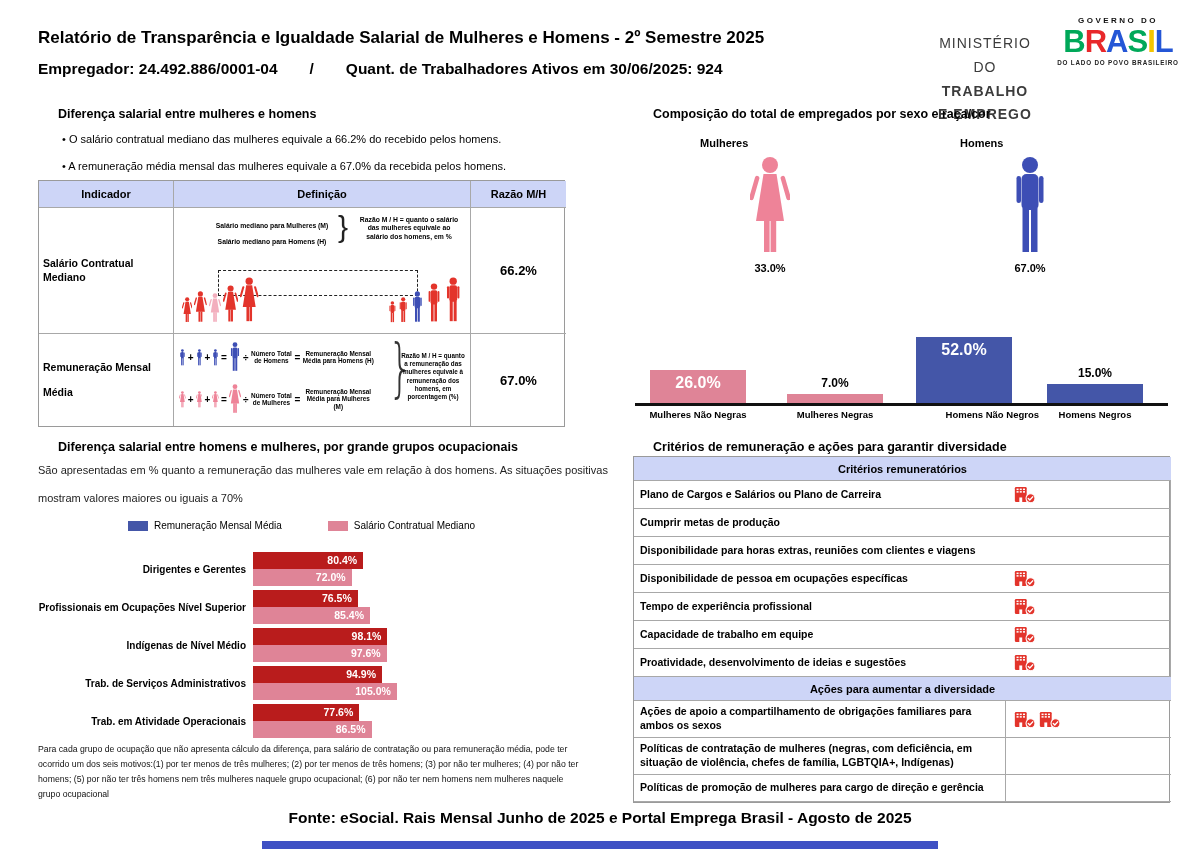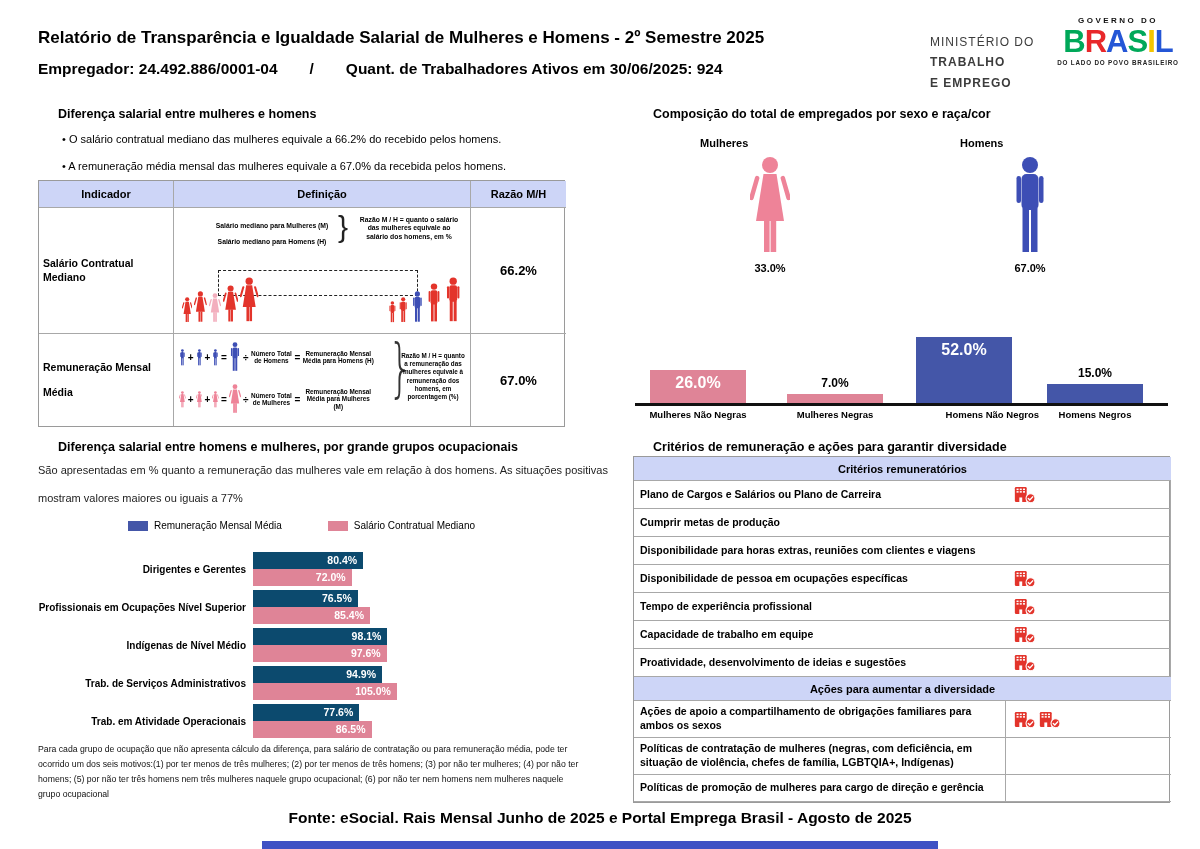--- a/index.html
+++ b/index.html
@@ -1,22 +1,22 @@
 <!DOCTYPE html>
 <html><head>
 <meta charset="utf-8">
 <style>
   html,body{margin:0;padding:0;background:#fff;}
   .page{position:relative;width:1200px;height:849px;background:#fff;overflow:hidden;
         font-family:"Liberation Sans",sans-serif;color:#000;}
   
   .title{position:absolute;left:38px;top:28px;font-size:17px;font-weight:bold;}
   .emp-line{position:absolute;left:38px;top:60px;font-size:15.5px;font-weight:bold;display:flex;gap:32px;}
-  .ministry{position:absolute;left:930px;top:32px;width:110px;text-align:left;
-            font-size:12px;letter-spacing:1px;line-height:1.7;color:#3c3c3c;}
+  .ministry{position:absolute;left:930px;top:32px;width:110px;text-align:center;
+            font-size:14px;letter-spacing:1px;line-height:1.7;color:#3c3c3c;}
   .ministry .b{font-weight:bold;}
   .govlogo{position:absolute;left:1048px;top:16px;width:140px;text-align:center;}
   .gov-top{font-size:8px;font-weight:bold;letter-spacing:2.5px;color:#111;}
   .gov-name{font-size:31px;font-weight:bold;letter-spacing:-1px;line-height:1.0;margin-top:1px;}
   .gov-name span{display:inline-block;}
   .bl0{color:#00a859;} .bl1{color:#e8282b;} .bl2{color:#2456d6;}
   .bl3{color:#00a859;} .bl4{color:#f4c500;} .bl5{color:#2456d6;}
   .gov-tag{font-size:6.3px;font-weight:bold;letter-spacing:0.8px;color:#222;margin-top:2px;}
   
   .h2{position:absolute;font-size:12.5px;font-weight:bold;margin-left:20px;}
@@ -66,21 +66,21 @@
   
   .subline{position:absolute;left:38px;font-size:11px;color:#222;}
   .legend{position:absolute;left:38px;top:520px;width:527px;display:flex;justify-content:center;gap:46px;}
   .leg-item{display:flex;align-items:center;gap:6px;font-size:10px;}
   .sw{width:20px;height:10px;display:inline-block;}
   .sw.blue{background:#4456a8;} .sw.pink{background:#df8497;}
   .ogroup{position:absolute;left:38px;display:flex;align-items:center;}
   .olabel{width:215px;text-align:right;padding-right:7px;font-size:10px;font-weight:bold;box-sizing:border-box;}
   .obars{display:flex;flex-direction:column;}
   .obar{height:17px;position:relative;}
-  .obar.blue{background:#0c4a6e;} .obar.pink{background:#df8497;}
+  .obar.blue{background:#b91c1c;} .obar.pink{background:#df8497;}
   .obar span{position:absolute;right:6px;top:2px;color:#fff;font-size:10.5px;font-weight:bold;}
   .footnote{position:absolute;left:38px;top:742px;width:548px;font-size:8.7px;line-height:1.72;color:#111;}
   
   .crit-table{position:absolute;left:633px;top:456px;width:537px;
               display:grid;grid-template-columns:372px 165px;
               grid-template-rows:24px 28px 28px 28px 28px 28px 28px 28px 24px 37px 37px 27px;
               border:1.5px solid #9a9a9a;box-sizing:border-box;}
   .crit-table>div{border-right:1px solid #a8a8a8;border-bottom:1px solid #a8a8a8;box-sizing:border-box;}
   .crit-table>div:nth-child(even):not(.crh){border-right:none;}
   .crh{grid-column:1/-1;background:#cdd5f7;display:flex;align-items:center;justify-content:center;
@@ -265,21 +265,21 @@
     <span class="vout">15.0%</span>
   </div>
   <div class="comp-base"></div>
   <div class="ccat" style="left:623px;">Mulheres Não Negras</div>
   <div class="ccat" style="left:760px;">Mulheres Negras</div>
   <div class="ccat" style="left:889px;text-align:right;">Homens Não Negros</div>
   <div class="ccat" style="left:1020px;">Homens Negros</div>
 
   <div class="h2" style="left:38px;top:440px;">Diferença salarial entre homens e mulheres, por grande grupos ocupacionais</div>
   <div class="subline" style="top:464px;">São apresentadas em % quanto a remuneração das mulheres vale em relação à dos homens. As situações positivas</div>
-  <div class="subline" style="top:492px;">mostram valores maiores ou iguais a 77%</div>
+  <div class="subline" style="top:492px;">mostram valores maiores ou iguais a 70%</div>
   <div class="legend">
     <span class="leg-item">
         <span class="sw blue"></span>
         <span>Remuneração Mensal Média</span>
       </span>
     <span class="leg-item">
         <span class="sw pink"></span>
         <span>Salário Contratual Mediano</span>
       </span>
   </div>

